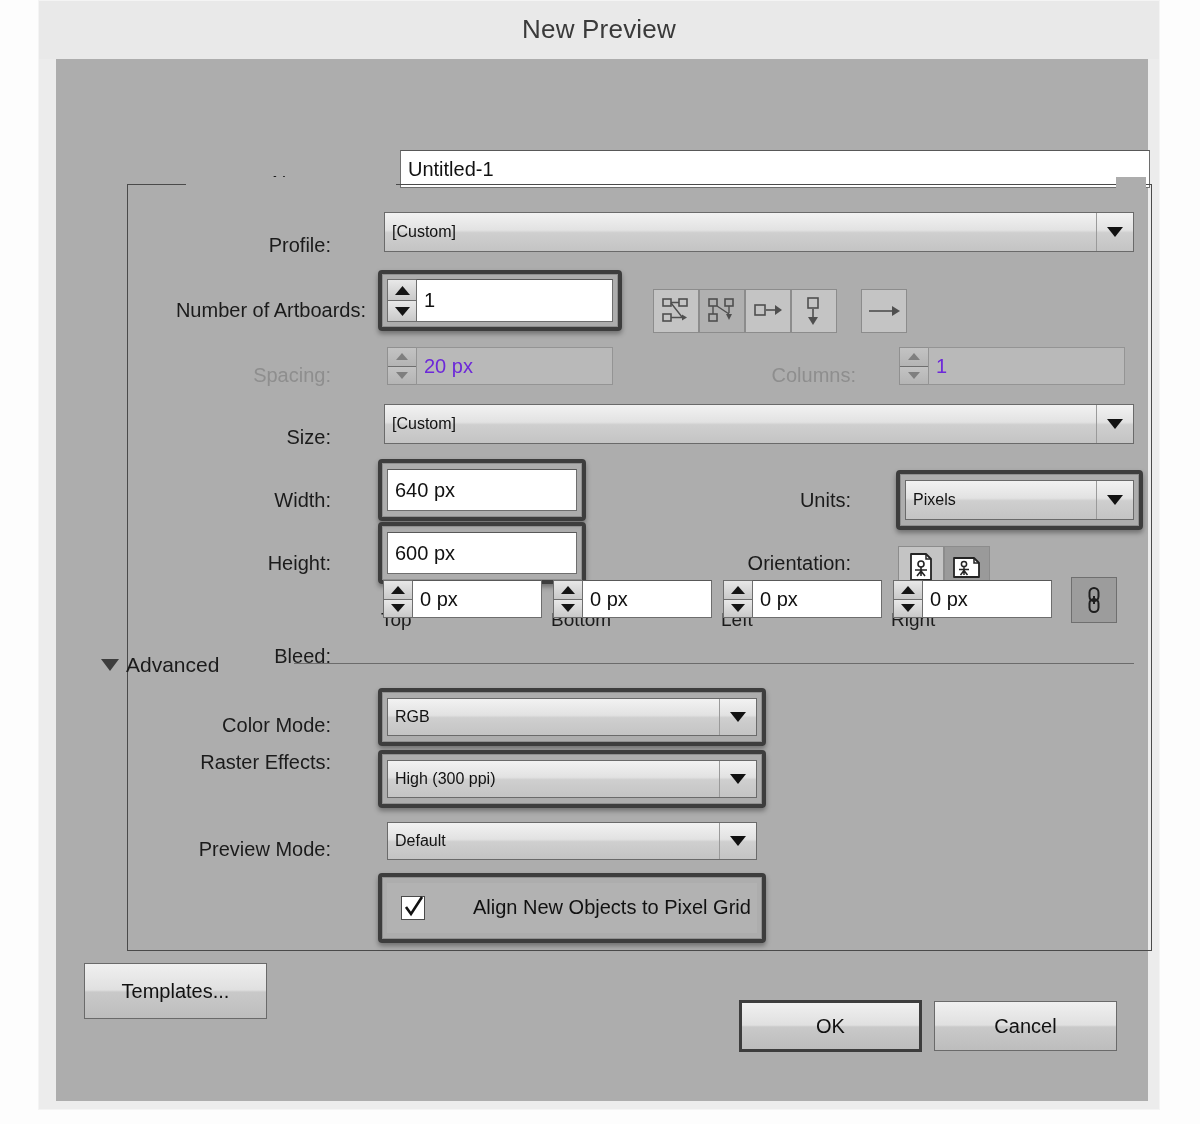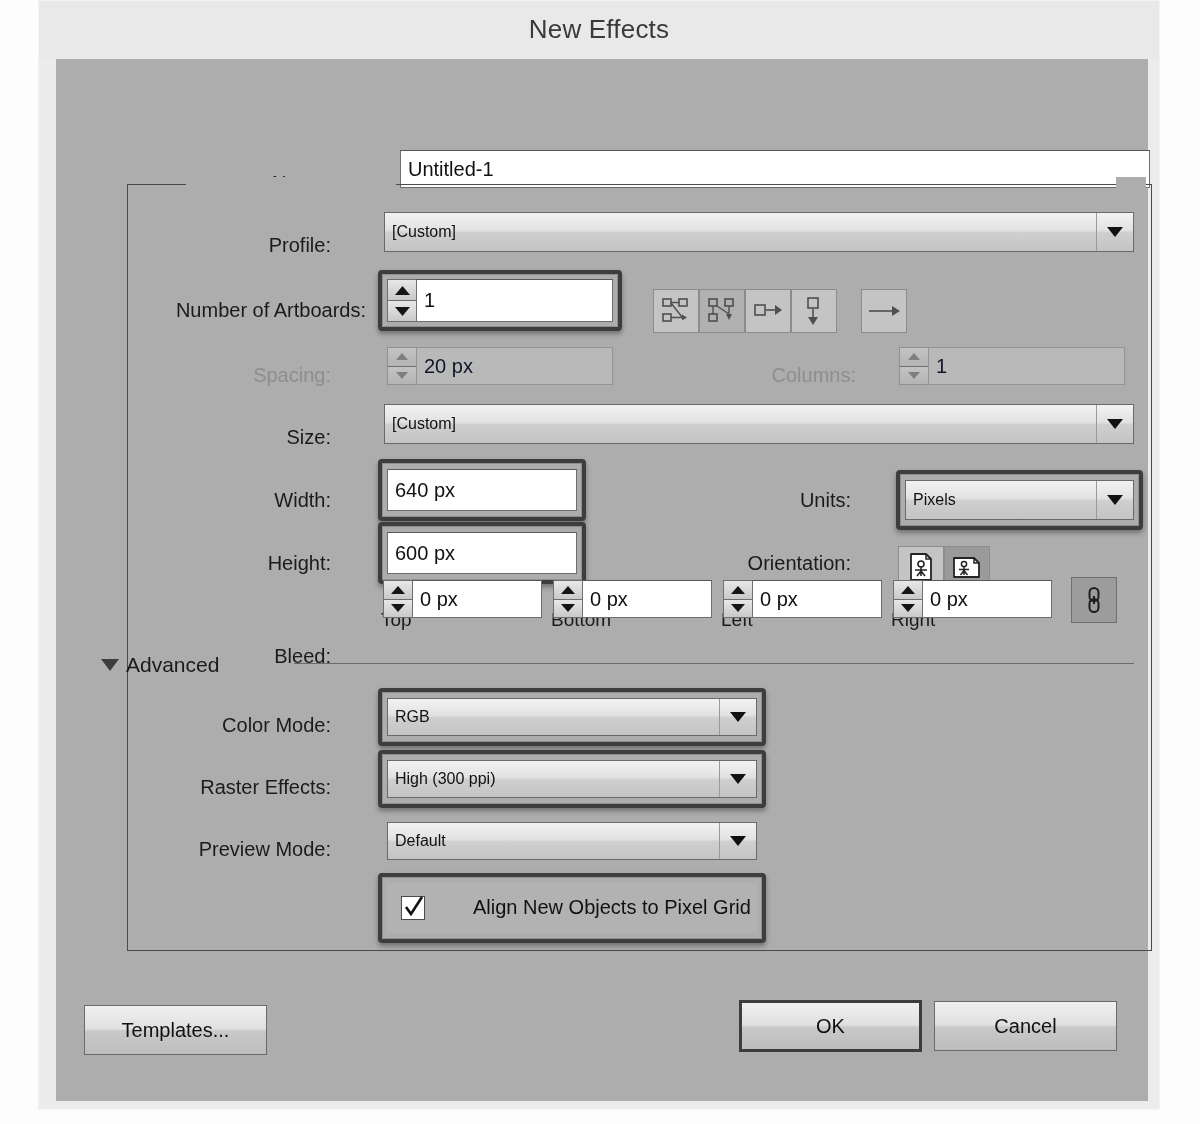--- a/index.html
+++ b/index.html
@@ -94,21 +94,21 @@
   .spin div{
     flex:1;display:flex;align-items:center;justify-content:center;
     background:linear-gradient(to bottom,#e8e8e8,#c9c9c9);
   }
   .spin div:first-child{border-bottom:1px solid #6e6e6e;}
   .spin.dis div{background:linear-gradient(to bottom,#c3c3c3,#b4b4b4);}
   .spin.dis{border-color:#909090;}
 
   
   .tinput.dis{
-    background:#b9b9b9;border-color:#949494;color:#0f172a;
+    background:#b9b9b9;border-color:#949494;color:#6d28d9;
   }
 
   
   .iconbtn{
     position:absolute;box-sizing:border-box;
     border:1px solid #8c8c8c;
     background:#b0b0b0;
     display:flex;align-items:center;justify-content:center;
   }
   .iconbtn.sel{background:#9a9a9a;}
@@ -142,21 +142,21 @@
     width:24px;height:24px;background:#fff;border:1px solid #4a4a4a;
   }
   .cbox svg{position:absolute;left:1px;top:-2px;}
 </style>
 </head>
 <body>
 
 <div id="dialog">
 
   <div id="titlebar">
-    <div id="title-text">New Effects</div>
+    <div id="title-text">New Preview</div>
   </div>
 
   <div id="body">
 
     <div class="lbl" style="left:150px;top:113px;width:125px;">Name:</div>
     <div class="tinput" style="left:328px;top:91px;width:750px;height:38px;margin-left:16px;">Untitled-1</div>
 
     <div class="lbl" style="left:150px;top:175px;width:125px;">Profile:</div>
     <div class="combo" style="left:328px;top:153px;width:750px;height:40px;">
       <span>[Custom]</span>
@@ -388,21 +388,21 @@
     <div class="combo" style="left:331px;top:639px;width:370px;height:38px;">
       <span>RGB</span>
       <span class="arrowbox">
         <svg width="16" height="10" viewBox="0 0 16 10">
             <polygon points="0,0 16,0 8,10" fill="#111"></polygon>
           </svg>
       </span>
     </div>
     <div class="ring" style="left:322px;top:629px;width:388px;height:58px;"></div>
 
-    <div class="lbl" style="left:80px;top:717px;width:195px;">Raster Effects:</div>
+    <div class="lbl" style="left:80px;top:692px;width:195px;">Raster Effects:</div>
     <div class="combo" style="left:331px;top:701px;width:370px;height:38px;">
       <span>High (300 ppi)</span>
       <span class="arrowbox">
         <svg width="16" height="10" viewBox="0 0 16 10">
             <polygon points="0,0 16,0 8,10" fill="#111"></polygon>
           </svg>
       </span>
     </div>
     <div class="ring" style="left:322px;top:691px;width:388px;height:58px;"></div>
 
@@ -419,18 +419,18 @@
     <div style="position:absolute;left:331px;top:824px;width:370px;height:50px;background:#b2b2b2;">
       <div class="cbox" style="left:14px;top:13px;">
         <svg width="22" height="26" viewBox="0 0 22 26">
             <path d="M3,12 L8,19 L19,2" fill="none" stroke="#111" stroke-width="2.6"></path>
           </svg>
       </div>
       <div style="position:absolute;left:46px;top:13px;font-size:20px;color:#111;white-space:nowrap;margin-left:40px;">Align New Objects to Pixel Grid</div>
     </div>
     <div class="ring" style="left:322px;top:814px;width:388px;height:70px;"></div>
 
-    <div class="pbtn" style="left:28px;top:946px;width:183px;height:50px;">Templates...</div>
+    <div class="pbtn" style="left:28px;top:904px;width:183px;height:56px;">Templates...</div>
     <div class="pbtn default" style="left:683px;top:941px;width:183px;height:52px;">OK</div>
     <div class="pbtn" style="left:878px;top:942px;width:183px;height:50px;">Cancel</div>
 
   </div>
 </div>
 
 </body></html>

